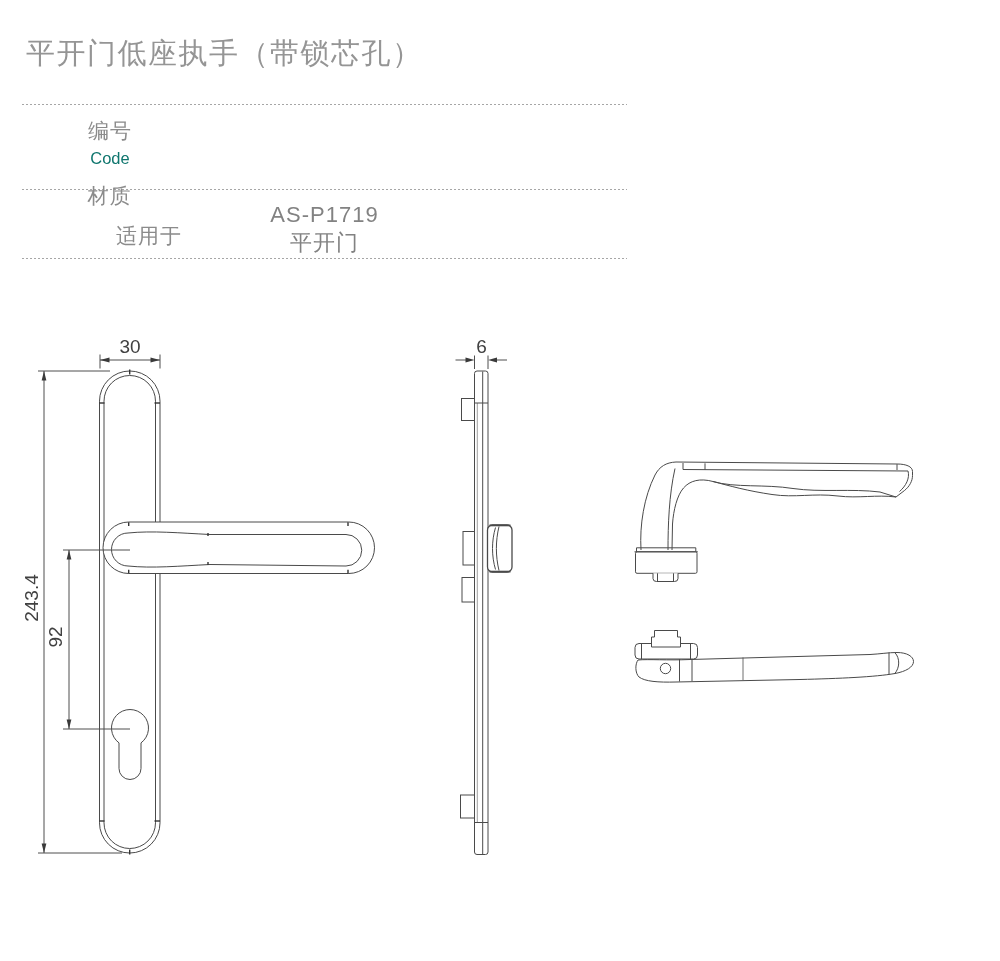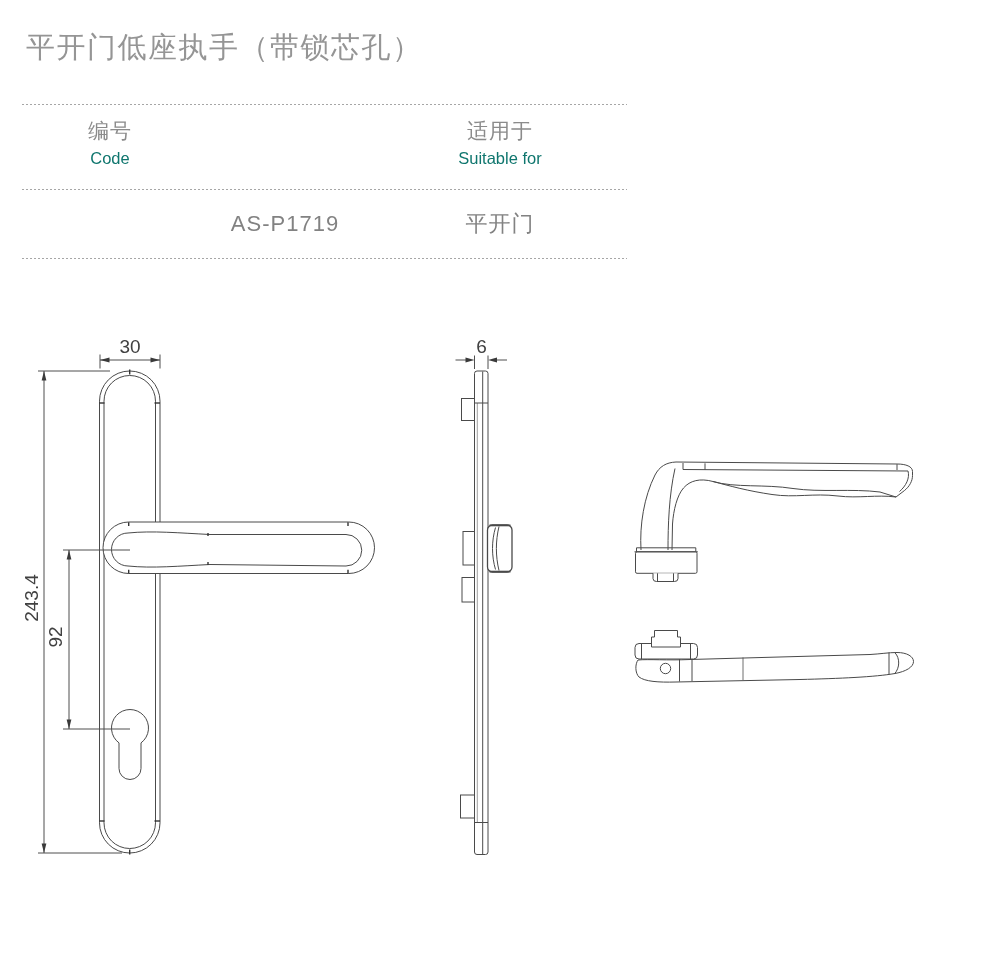--- a/index.html
+++ b/index.html
@@ -1,32 +1,32 @@
 <!DOCTYPE html>
 <html><head>
 <meta charset="utf-8">
 <style>
   html,body{margin:0;padding:0;}
   body{
     width:1000px;height:961px;background:#ffffff;position:relative;overflow:hidden;
     font-family:"Liberation Sans","DejaVu Sans",sans-serif;
   }
   .page-title{
-    position:absolute;left:26px;top:28px;margin:0;
+    position:absolute;left:26px;top:34px;margin:0;
     font-size:29px;font-weight:400;letter-spacing:1.5px;color:#959595;
   }
   .dotted-rule{
     position:absolute;left:22px;width:605px;height:1px;
     background-image:repeating-linear-gradient(90deg,#a6a6a6 0 2px,transparent 2px 4px);
   }
   .rule-top{top:104px;}
   .rule-mid{top:189px;}
   .rule-bot{top:258px;}
   .spec-table{position:absolute;left:22px;top:104px;width:605px;}
-  .spec-row{display:flex;width:605px;}
+  .spec-row{display:flex;width:605px;flex-direction:column;}
   .spec-row .cell{text-align:center;}
   .col-0{width:176px;}
   .col-1{width:175px;}
   .col-2{width:254px;}
   .header-row{height:85px;}
   .header-row .zh{margin-top:14px;font-size:21px;line-height:26px;color:#8b8b8b;letter-spacing:1px;}
   .header-row .en{margin-top:3px;font-size:16.5px;line-height:22px;color:#0f766e;}
   .value-row{height:69px;align-items:center;justify-content:flex-end;}
   .value-row .cell{font-size:22px;color:#828282;letter-spacing:1px;}
   svg text{font-family:"Liberation Sans","DejaVu Sans",sans-serif;}
@@ -41,24 +41,24 @@
 <div class="dotted-rule rule-mid"></div>
 <div class="dotted-rule rule-bot"></div>
 
 <div class="spec-table">
   <div class="spec-row header-row">
     <div class="cell col-0">
       <div class="zh">编号</div>
       <div class="en">Code</div>
     </div>
     <div class="cell col-1">
+      <div class="zh">材质</div>
     </div>
     <div class="cell col-2">
       <div class="zh">适用于</div>
-      <div class="en">Suitable for</div>
     </div>
   </div>
   <div class="spec-row value-row">
     <div class="cell col-0">AS-P1719</div>
     <div class="cell col-2">平开门</div>
   </div>
 </div>
 
 <svg class="drawing" width="1000" height="961" viewBox="0 0 1000 961" fill="none" stroke="#4a4a4a" stroke-width="1">
 

